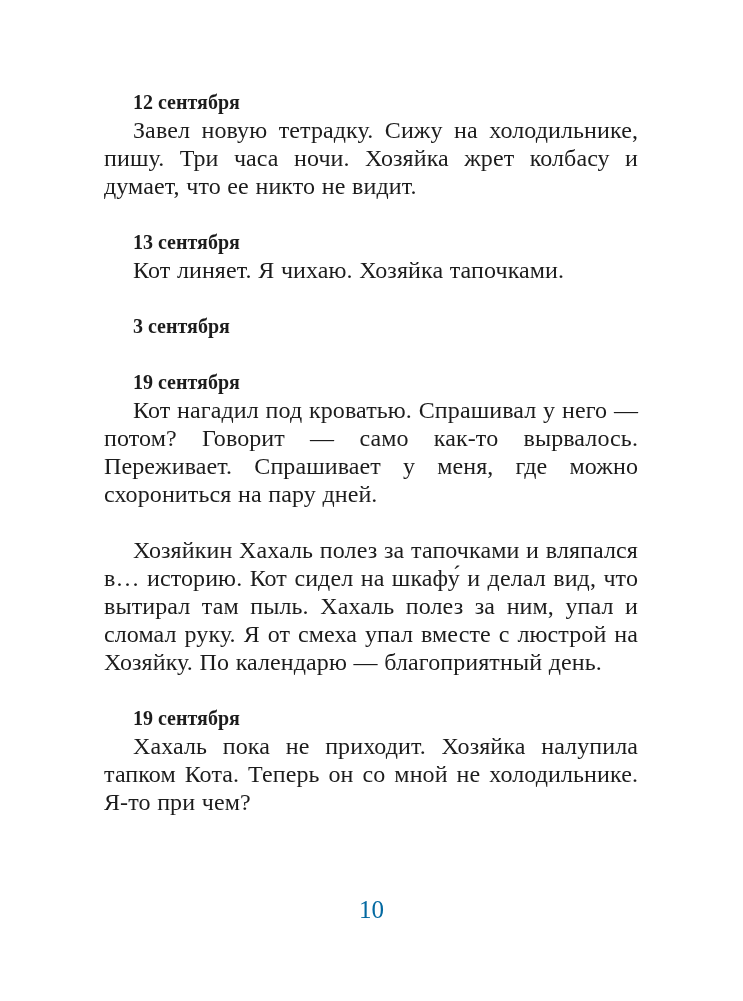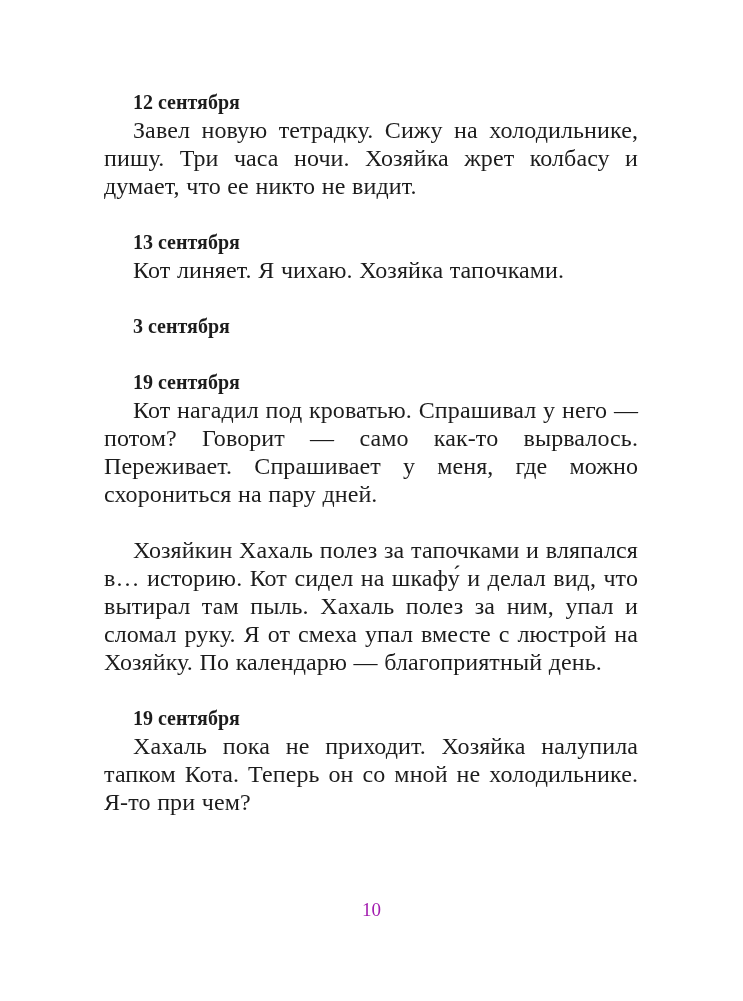--- a/index.html
+++ b/index.html
@@ -40,23 +40,23 @@
     text-indent: 29px;
     letter-spacing: 0.1px;
     word-spacing: 0.5px;
   }
   .page-number {
     position: absolute;
     left: 0;
     right: 0;
     top: 898px;
     text-align: center;
-    font-size: 19px;
+    font-size: 25px;
     line-height: 24px;
-    color: #a21caf;
+    color: #0369a1;
   }
 </style>
 </head>
 <body>
 
 <div class="page">
 
   <section class="entry">
     <p class="entry-date">12 сентября</p>
     <p class="entry-text">Завел новую тетрадку. Сижу на холодильнике, пишу. Три часа ночи. Хозяйка жрет колбасу и думает, что ее никто не видит.</p>

